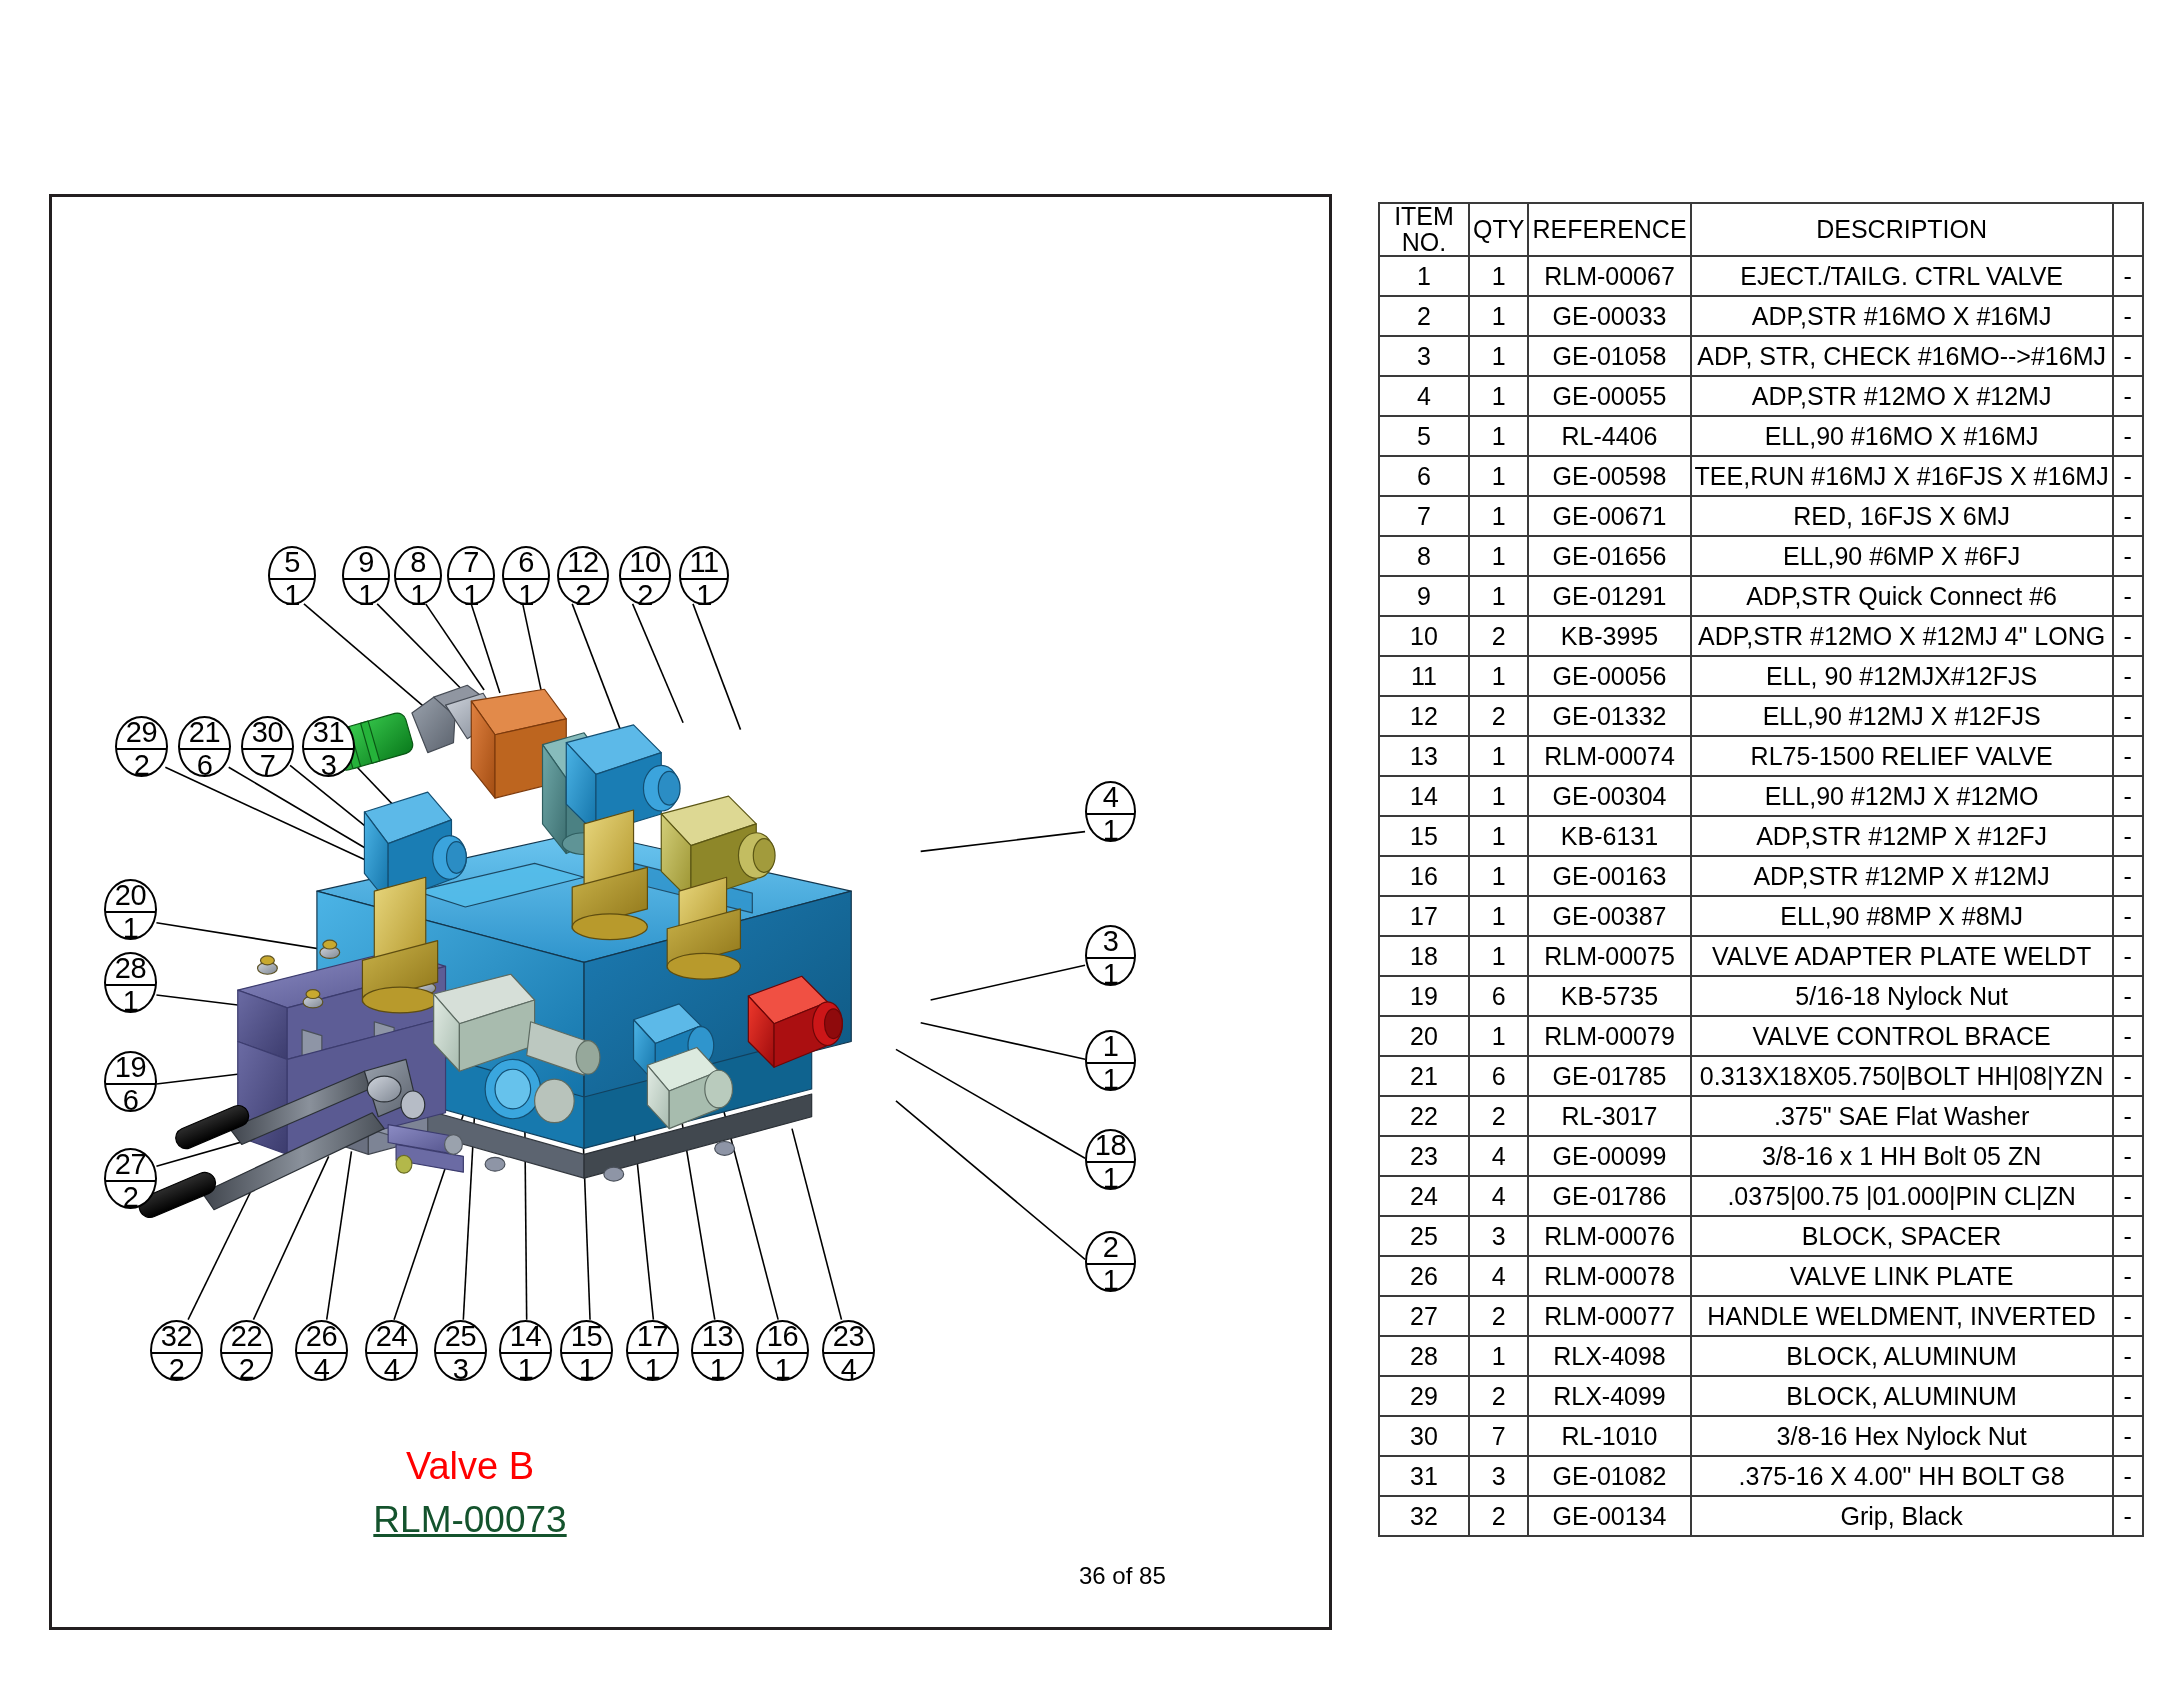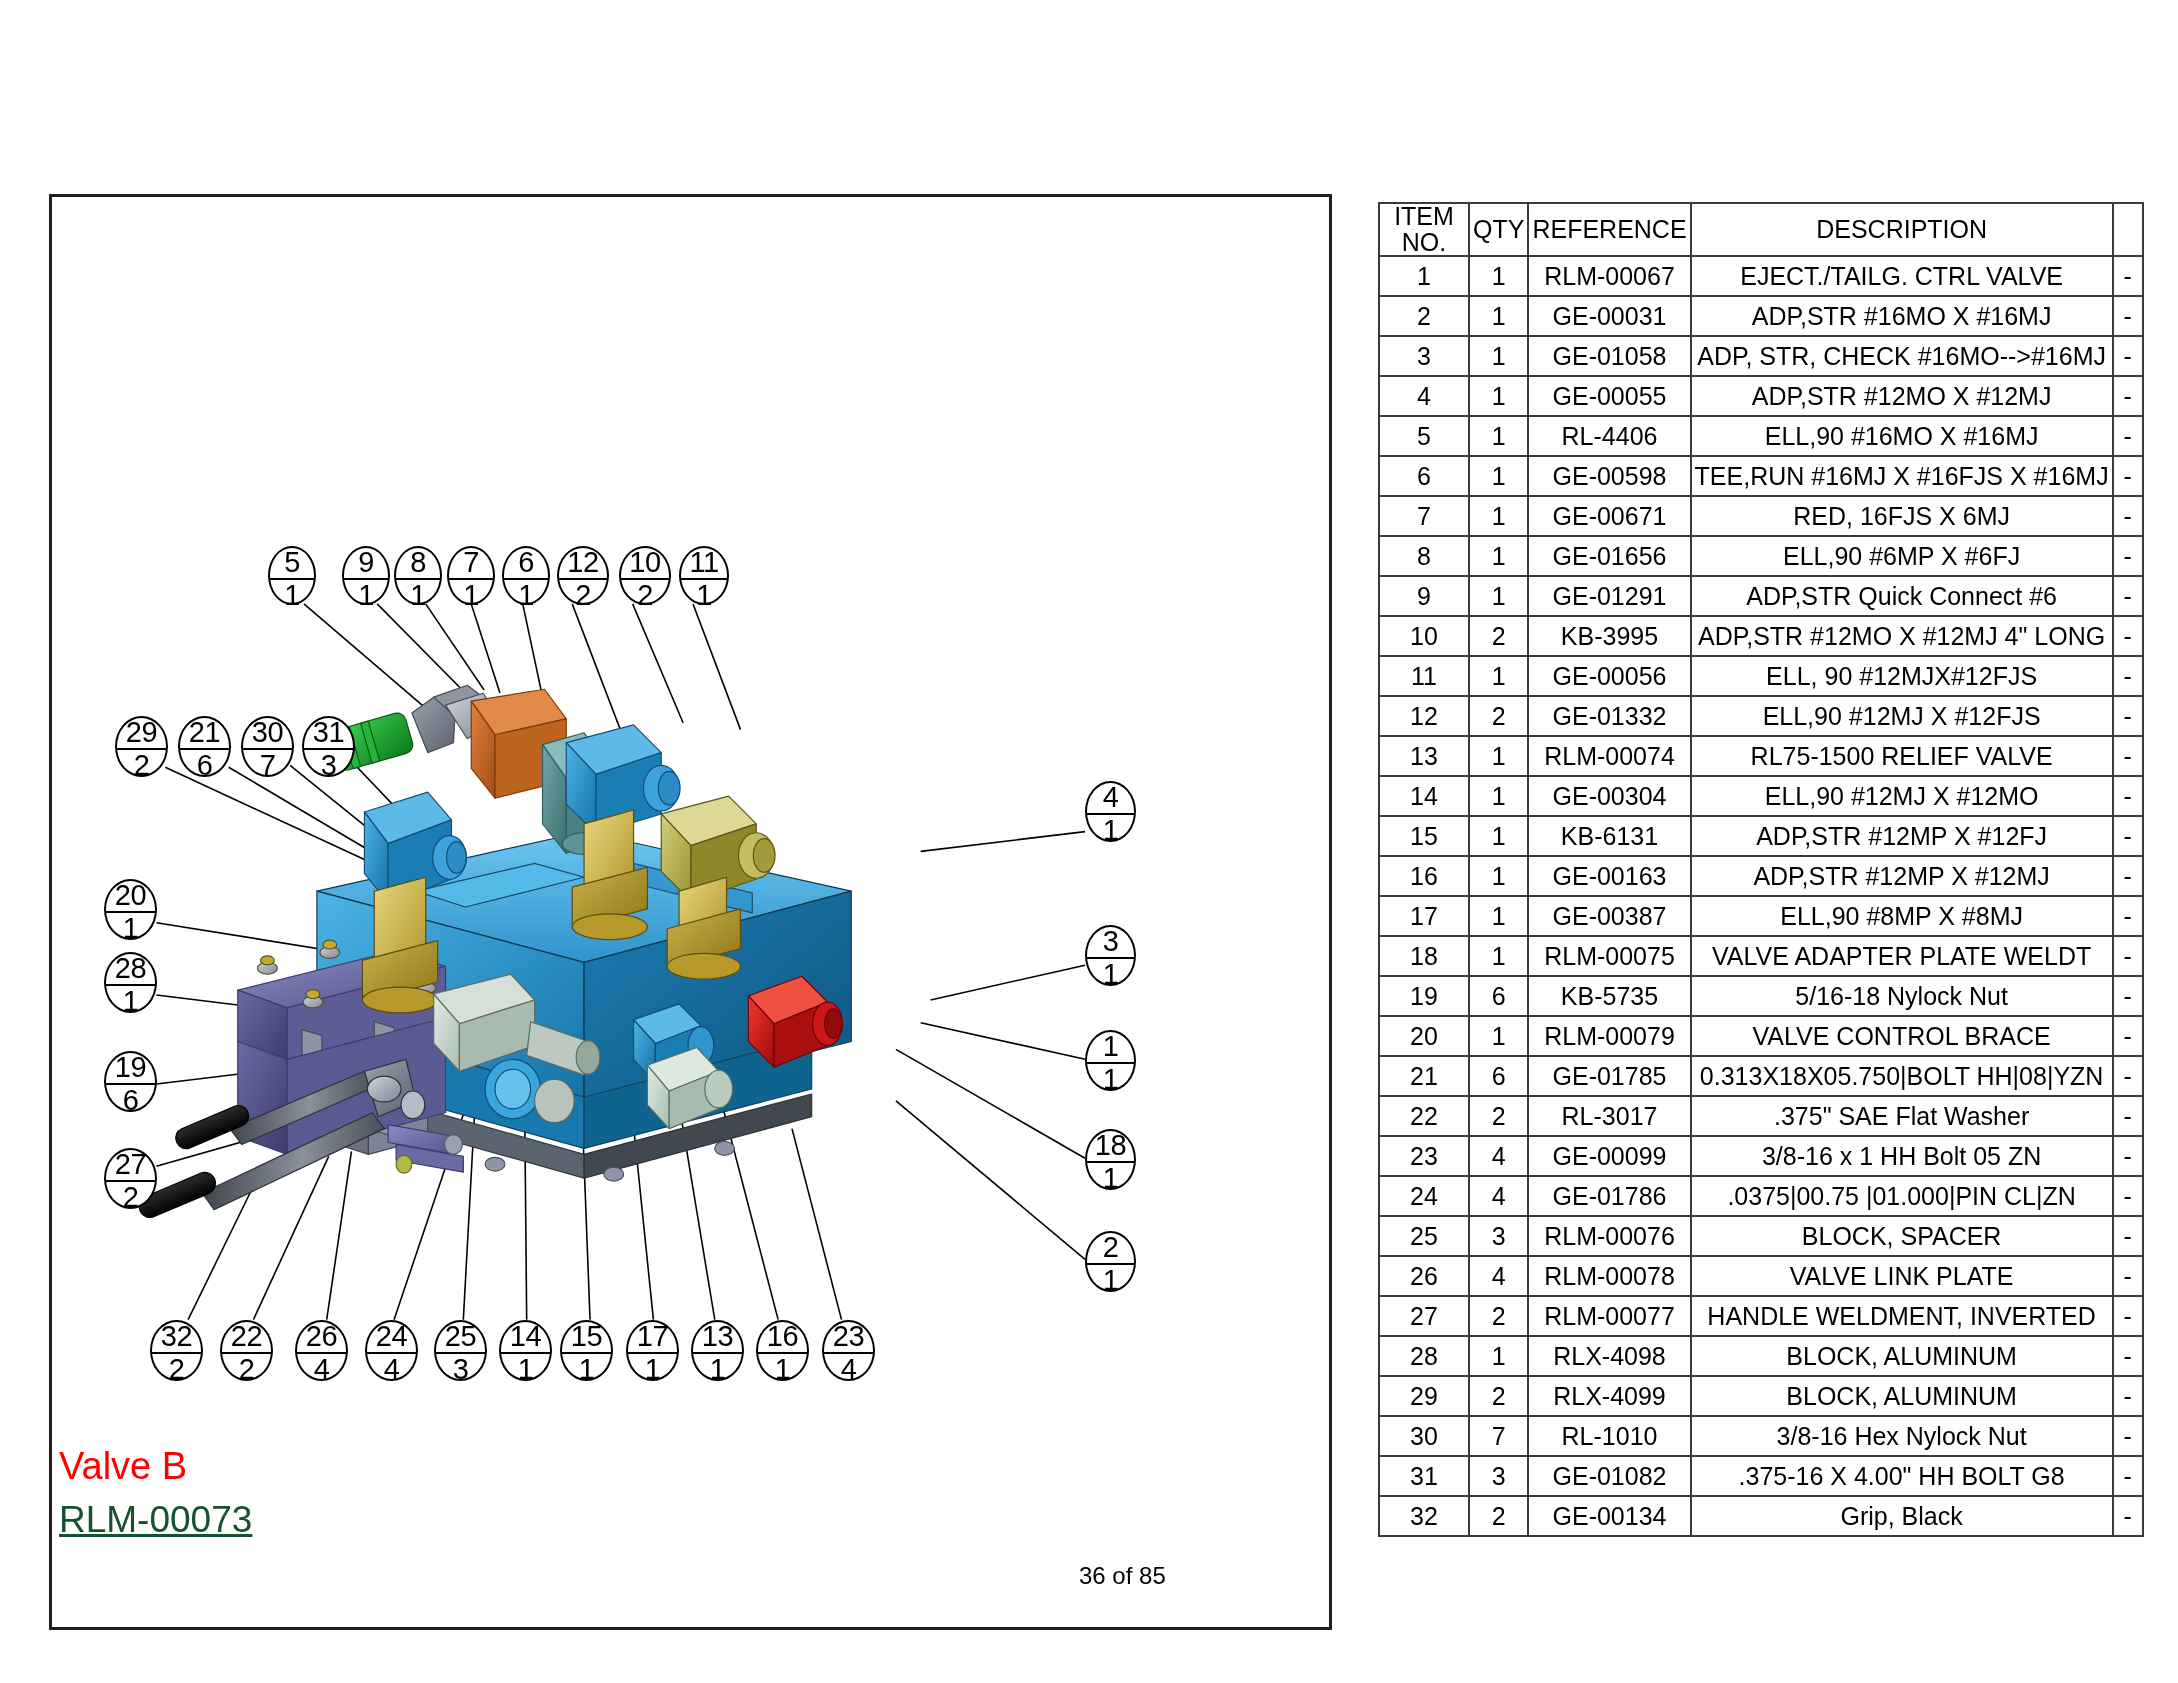--- a/index.html
+++ b/index.html
@@ -73,21 +73,21 @@
     height: 713px;
     z-index: 20;
   }
 
   
   #title-block {
     position: absolute;
     left: 59px;
     top: 1445px;
     width: 822px;
-    text-align: left;
+    text-align: center;
     z-index: 25;
   }
   #title-valve {
     color: #ff0000;
     font-size: 38px;
     line-height: 1.15;
     margin-bottom: 8px;
   }
   #title-assembly {
     color: #000;
@@ -453,21 +453,21 @@
       <tr>
         <td class="col-item">1</td>
         <td class="col-qty">1</td>
         <td class="col-ref">RLM-00067</td>
         <td class="col-desc">EJECT./TAILG. CTRL VALVE</td>
         <td class="col-end">-</td>
       </tr>
       <tr>
         <td class="col-item">2</td>
         <td class="col-qty">1</td>
-        <td class="col-ref">GE-00031</td>
+        <td class="col-ref">GE-00033</td>
         <td class="col-desc">ADP,STR #16MO X #16MJ</td>
         <td class="col-end">-</td>
       </tr>
       <tr>
         <td class="col-item">3</td>
         <td class="col-qty">1</td>
         <td class="col-ref">GE-01058</td>
         <td class="col-desc">ADP, STR, CHECK #16MO--&gt;#16MJ</td>
         <td class="col-end">-</td>
       </tr>

